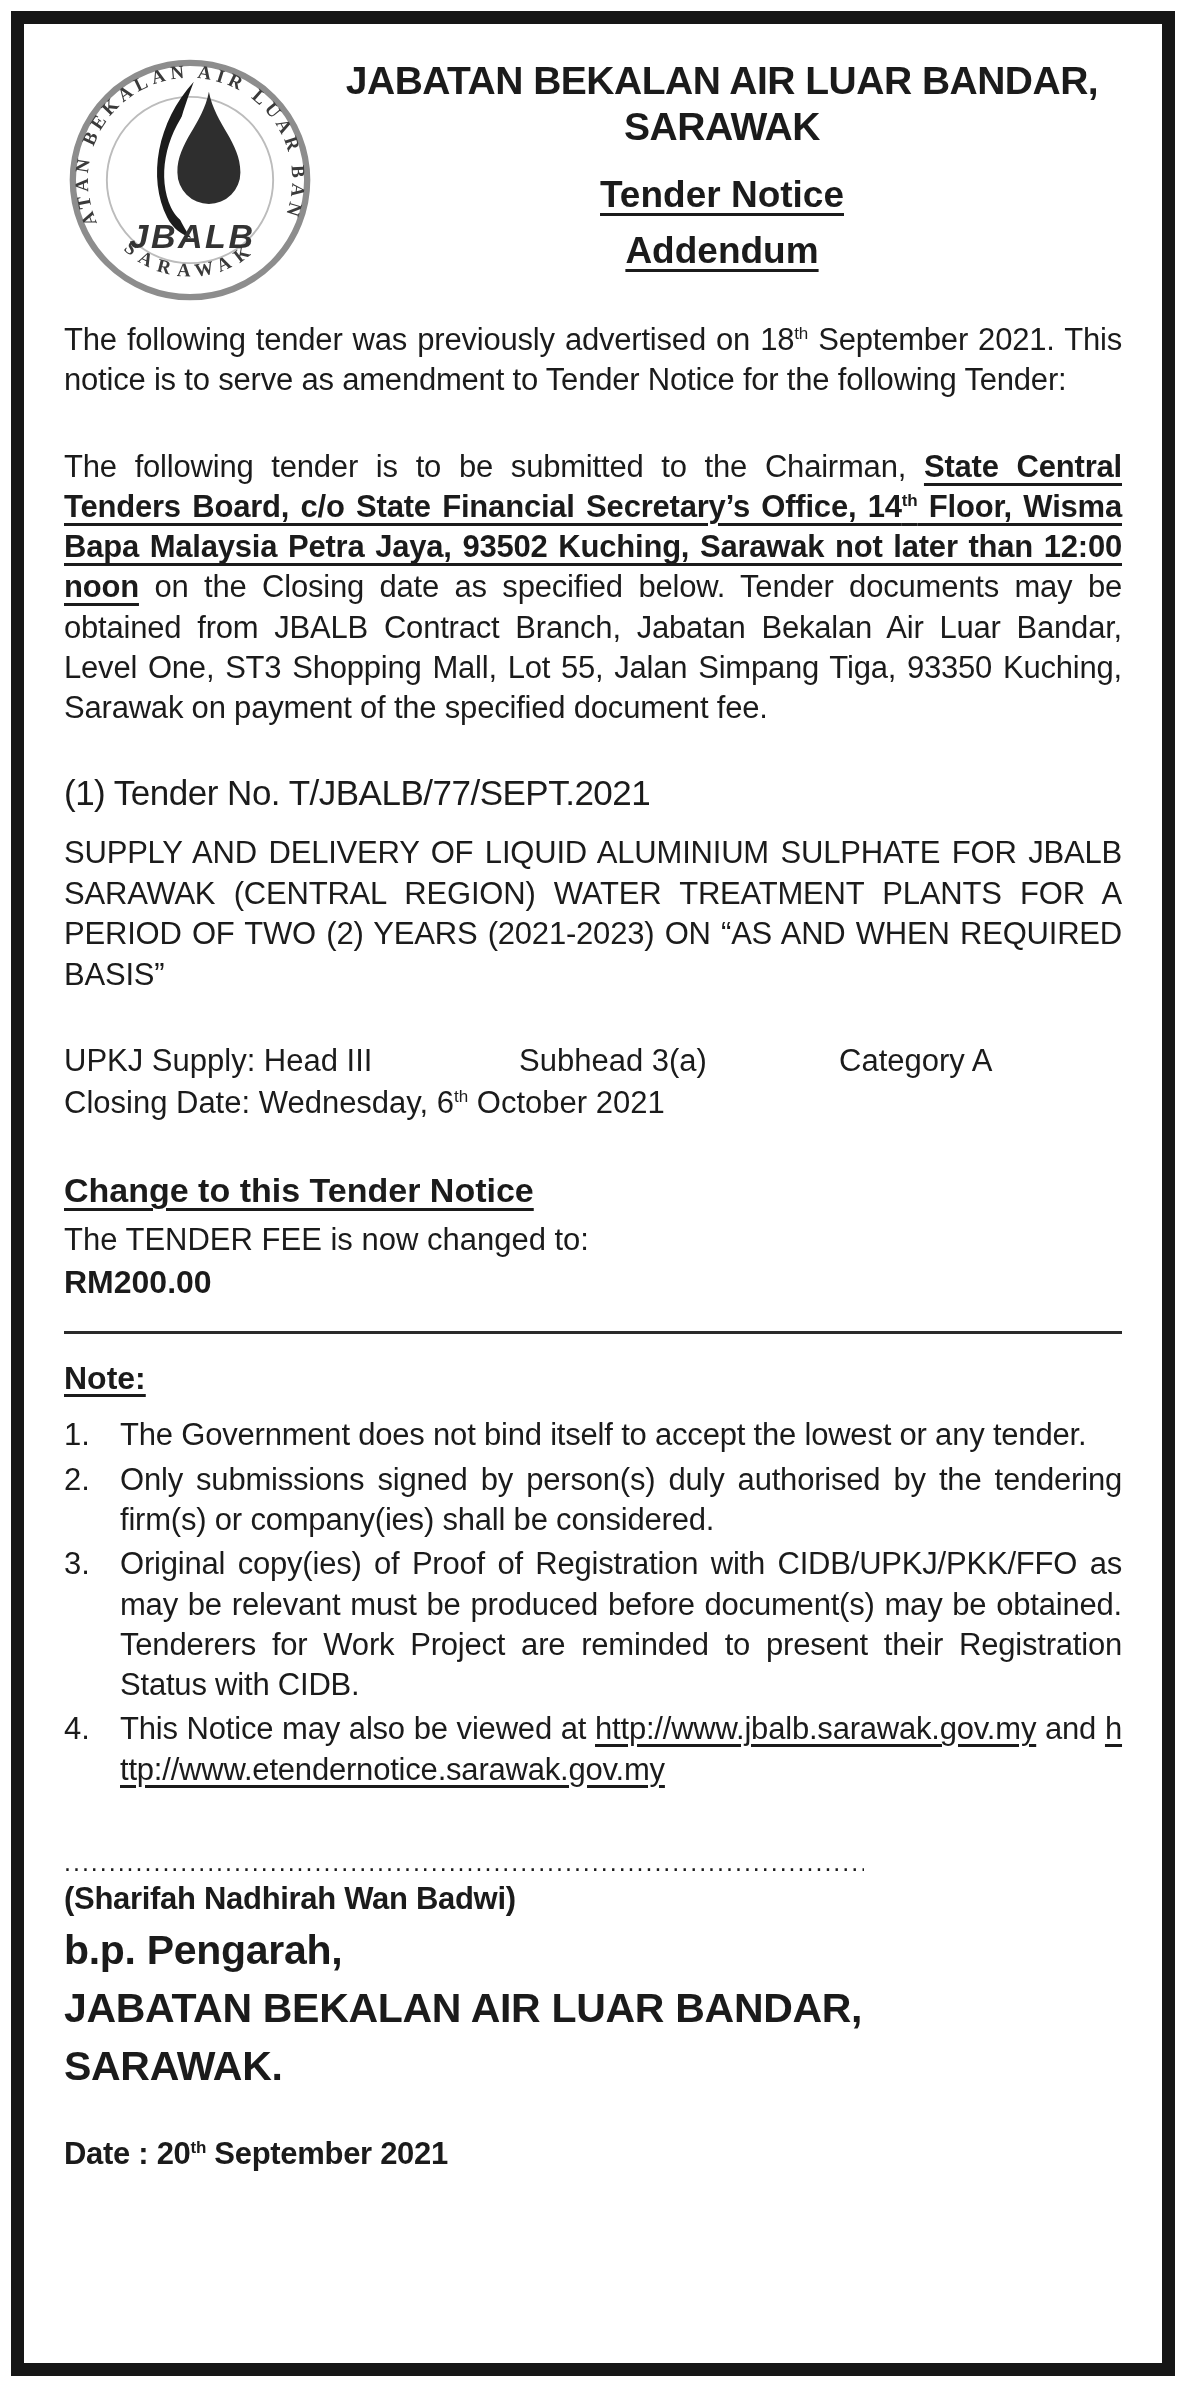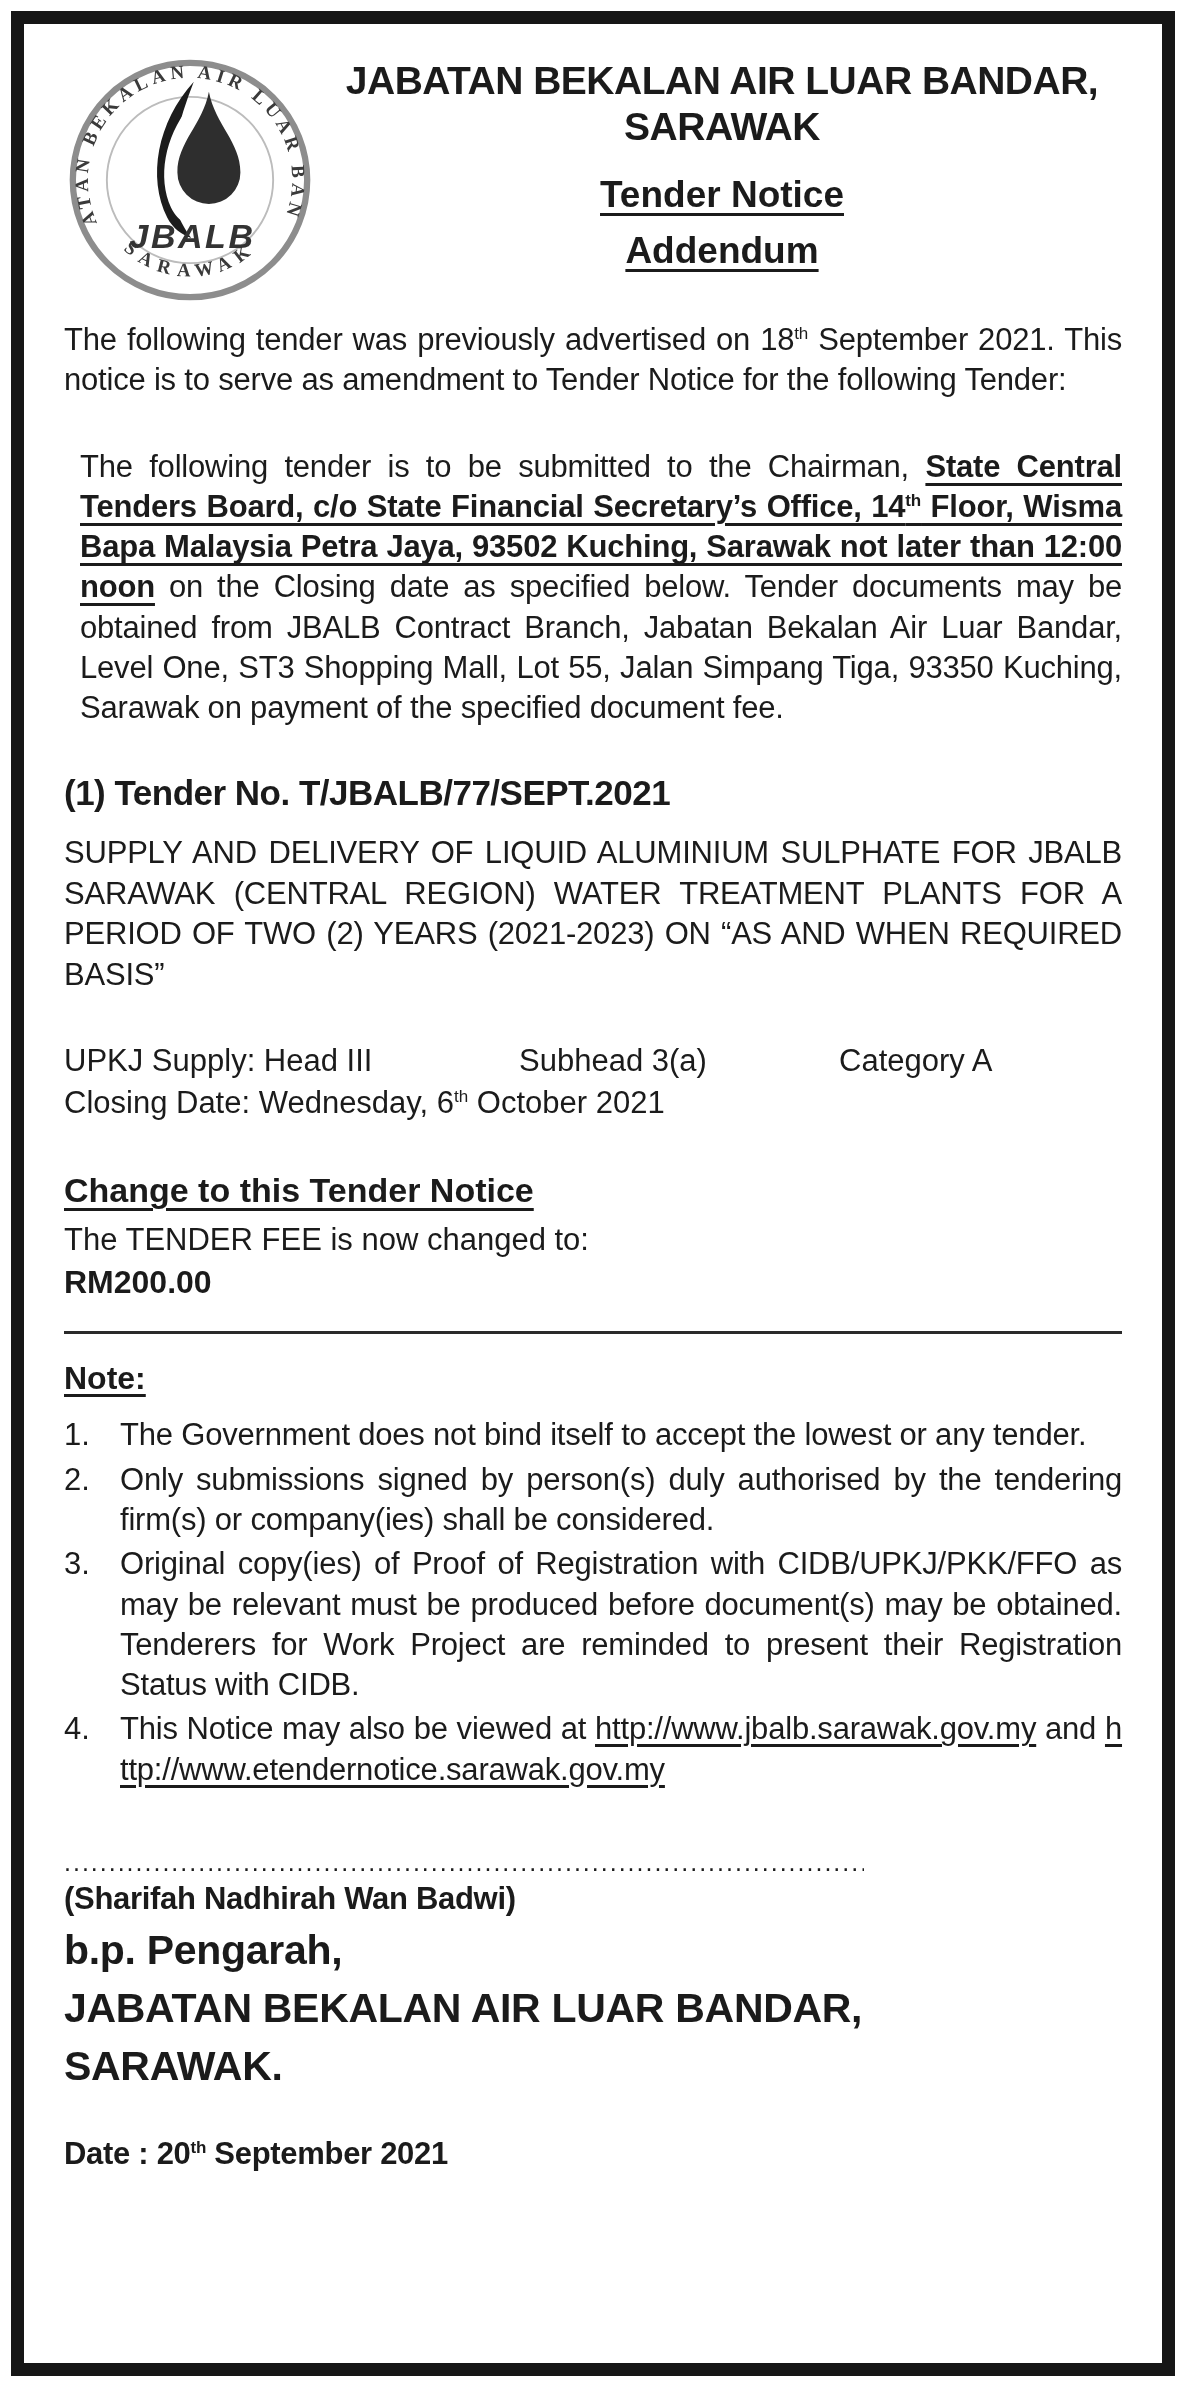--- a/index.html
+++ b/index.html
@@ -70,37 +70,37 @@
     text-decoration-thickness:3px;
     text-underline-offset:6px;
   }
   
   .para{
     font-size:31px;
     line-height:1.3;
     text-align:justify;
     letter-spacing:-0.2px;
   }
-  .para + .para{margin-top:46px;margin-left:16px;}
+  .para + .para{margin-top:46px;}
   .intro{margin-top:8px;}
   sup{
     font-size:55%;
     vertical-align:super;
     line-height:0;
   }
   .bold-underline{
     font-weight:700;
     text-decoration:underline;
     text-decoration-thickness:3px;
     text-underline-offset:6px;
   }
   .tender-heading{
     margin-top:44px;
     font-size:35px;
-    font-weight:700;
+    font-weight:400;
     letter-spacing:-0.5px;
   }
   .tender-desc{
     margin-top:20px;
     font-size:31px;
     line-height:1.32;
     text-align:justify;
     letter-spacing:-0.2px;
   }
   .details{

